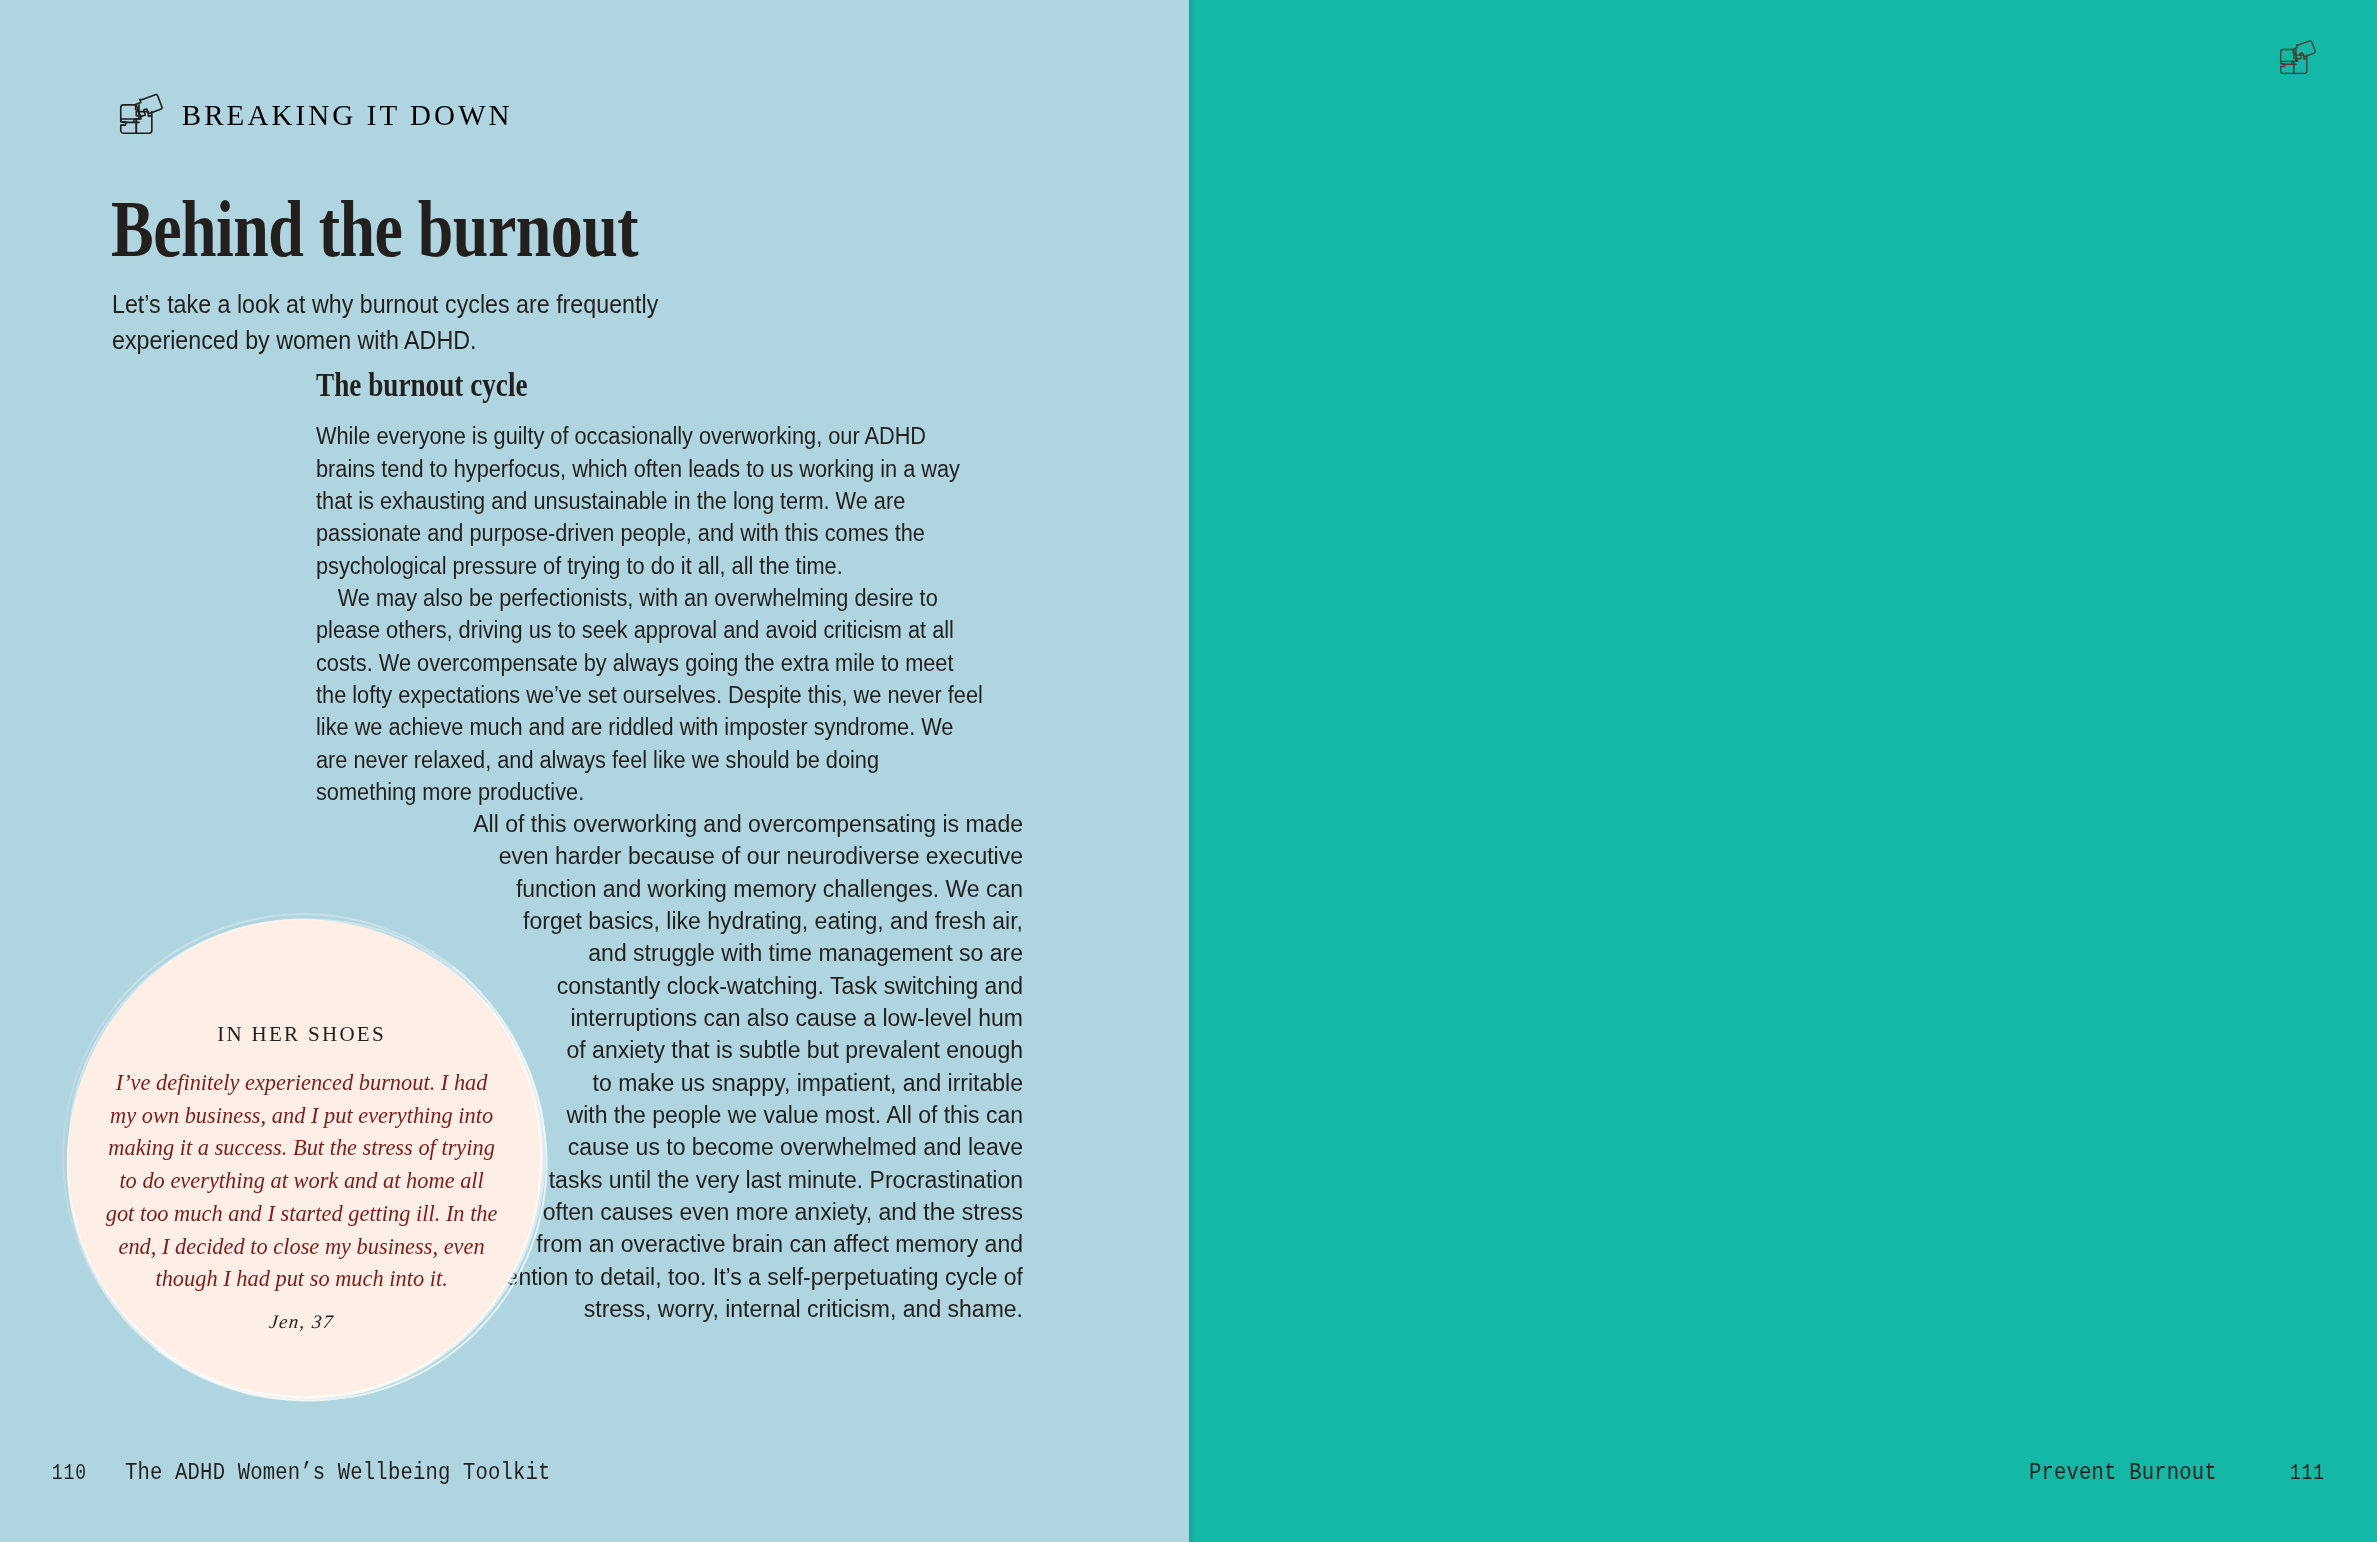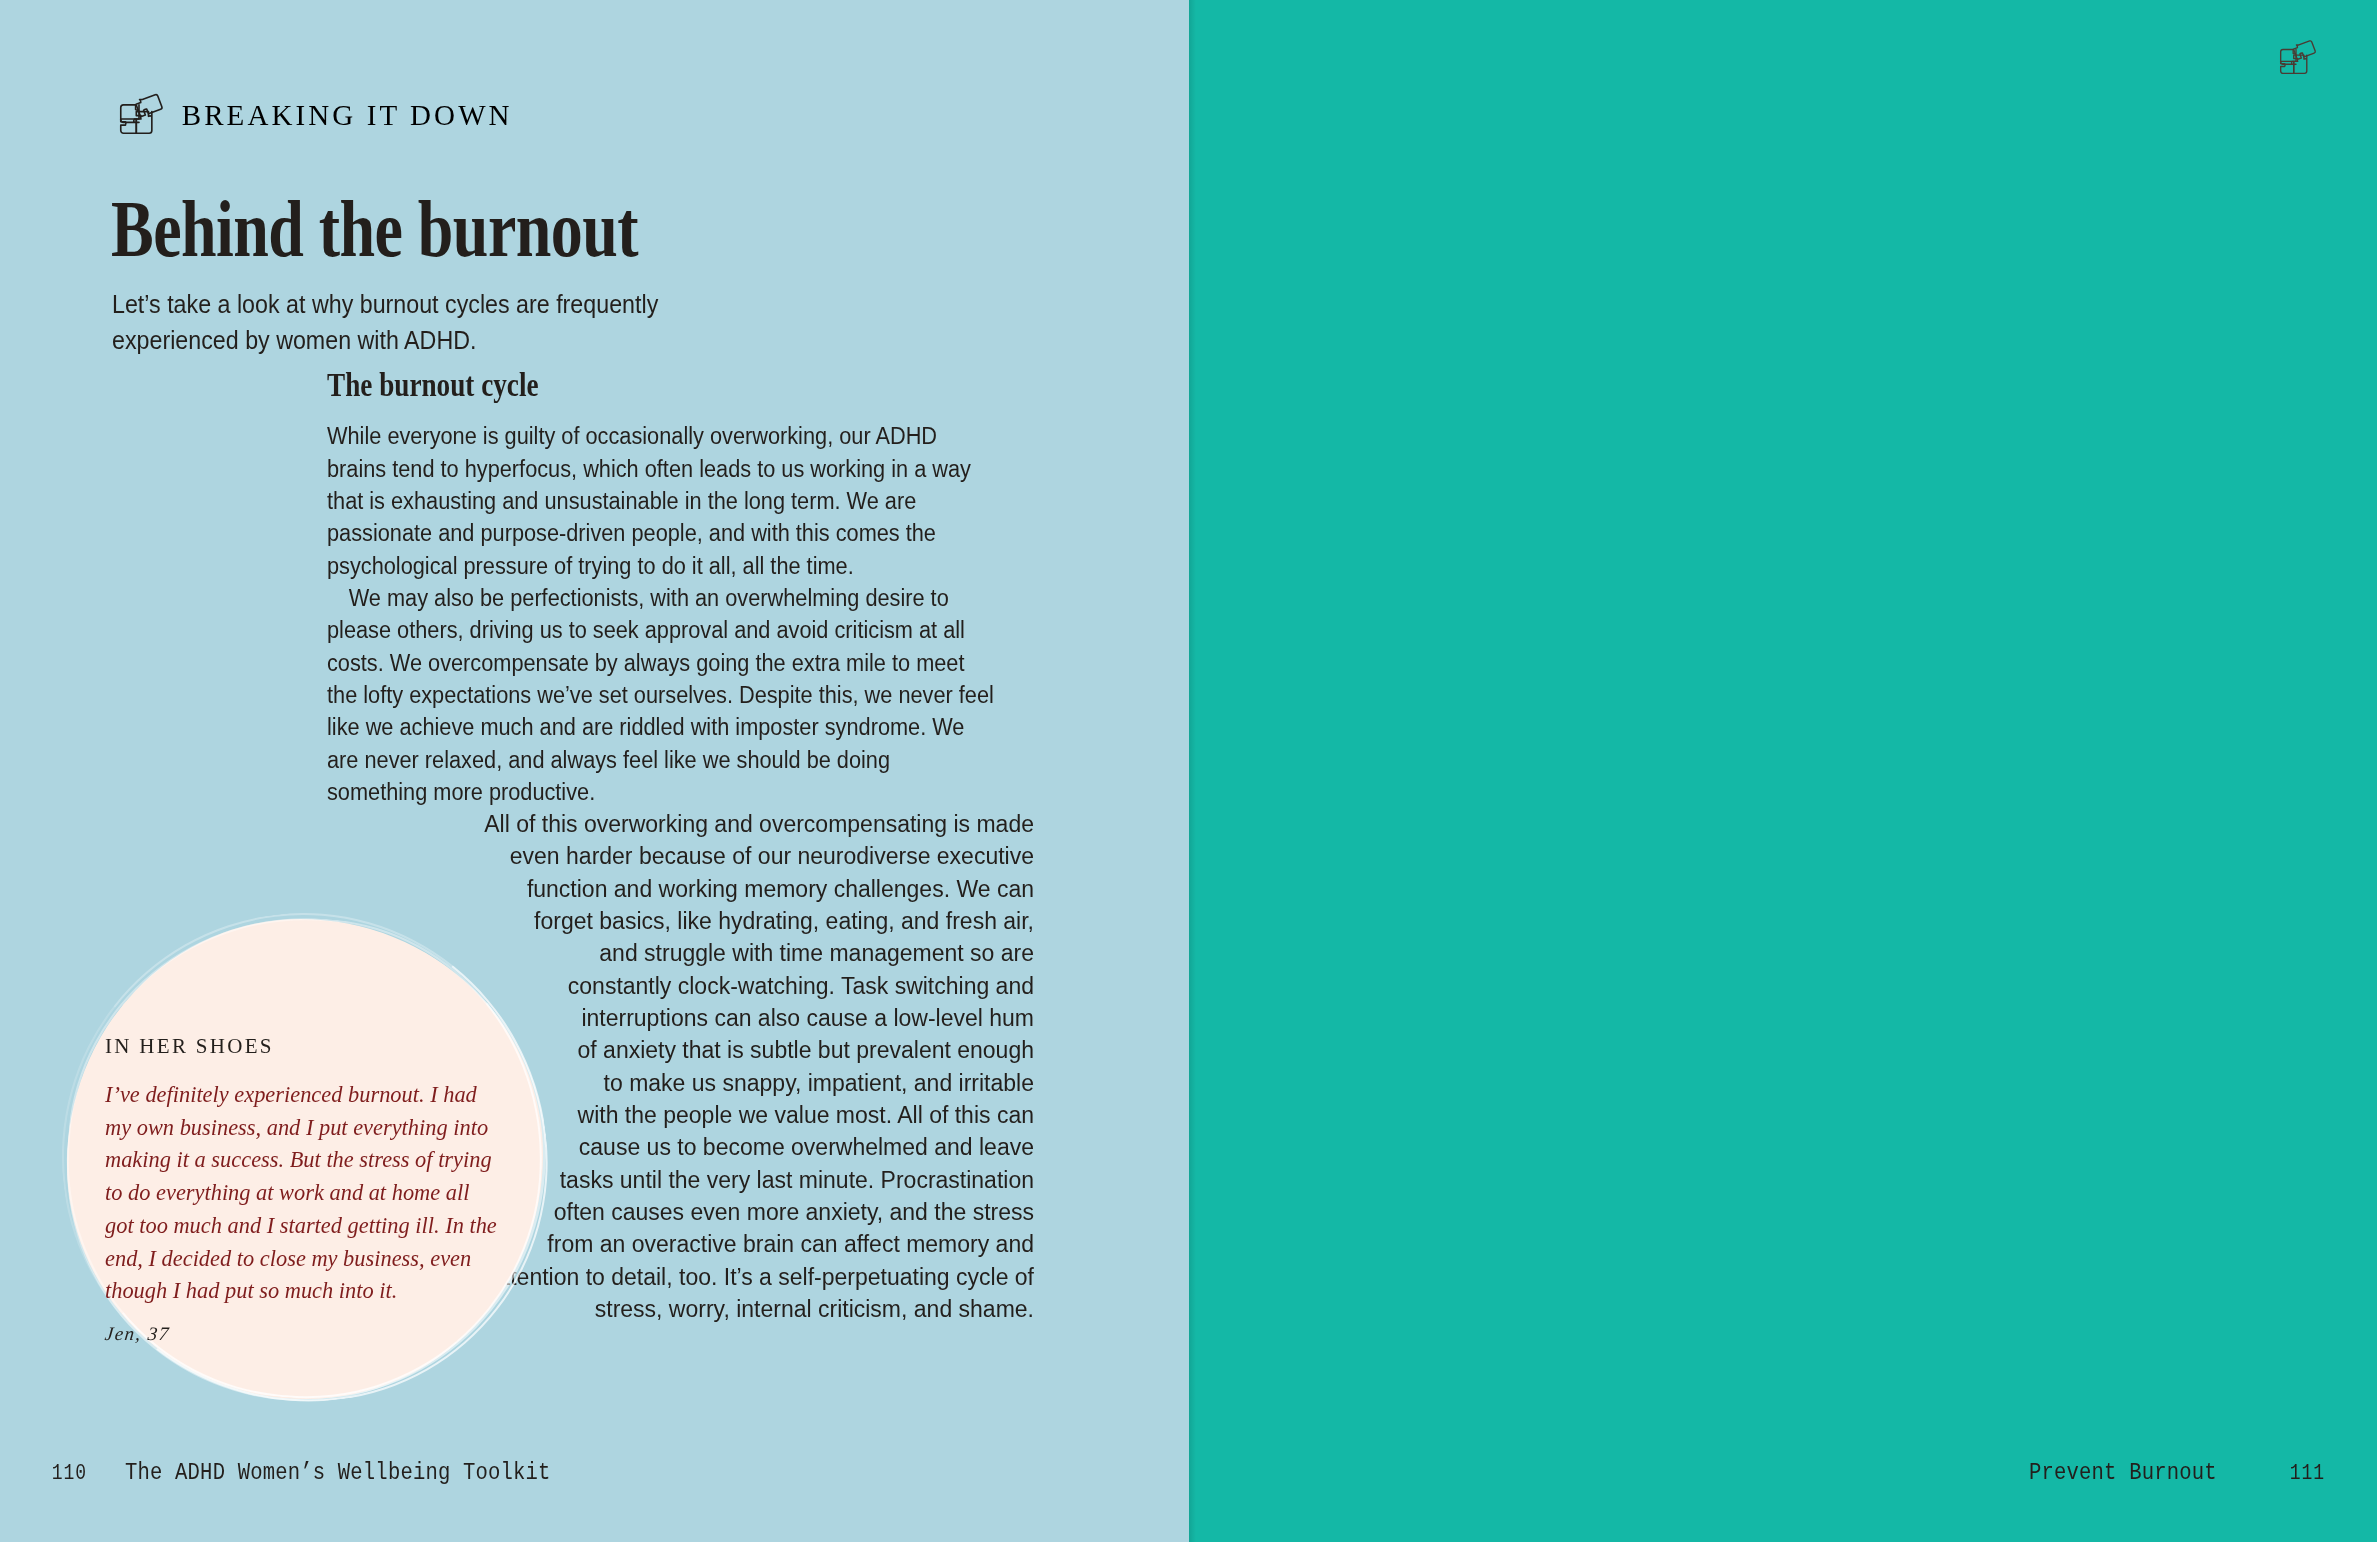--- a/index.html
+++ b/index.html
@@ -84,21 +84,21 @@
     line-height: 1.05;
     color: #231f1c;
     transform: scaleX(0.80);
     transform-origin: left top;
     white-space: nowrap;
     margin: 0 0 17.7px 0;
   }
 
   .col-left {
     position: absolute;
-    left: 327px; top: 367px;
+    left: 316px; top: 367px;
     width: 707px;
   }
 
   .body-p {
     margin: 0;
     font-size: 23px;
     line-height: 1.405;
     color: #231f1c;
     transform: scaleX(0.945);
     transform-origin: left top;
@@ -158,21 +158,22 @@
     border-radius: 51% 49% 50% 50% / 49% 51% 50% 50%;
     border: 2px solid rgba(255,255,255,0.40);
     border-bottom-color: rgba(255,255,255,0.75);
     border-right-color: rgba(255,255,255,0.70);
     transform: rotate(5deg);
     pointer-events: none;
   }
   .shoes-inner {
     position: absolute;
     left: 0; right: 6.8px;
-    top: 115px;
+    top: 103px;
+    text-align: center;
     padding: 0 38px;
     box-sizing: border-box;
   }
   .shoes-label {
     font-family: "Liberation Serif", serif;
     font-size: 21px;
     letter-spacing: 2.3px;
     color: #231f1c;
     margin-bottom: 15px;
   }

